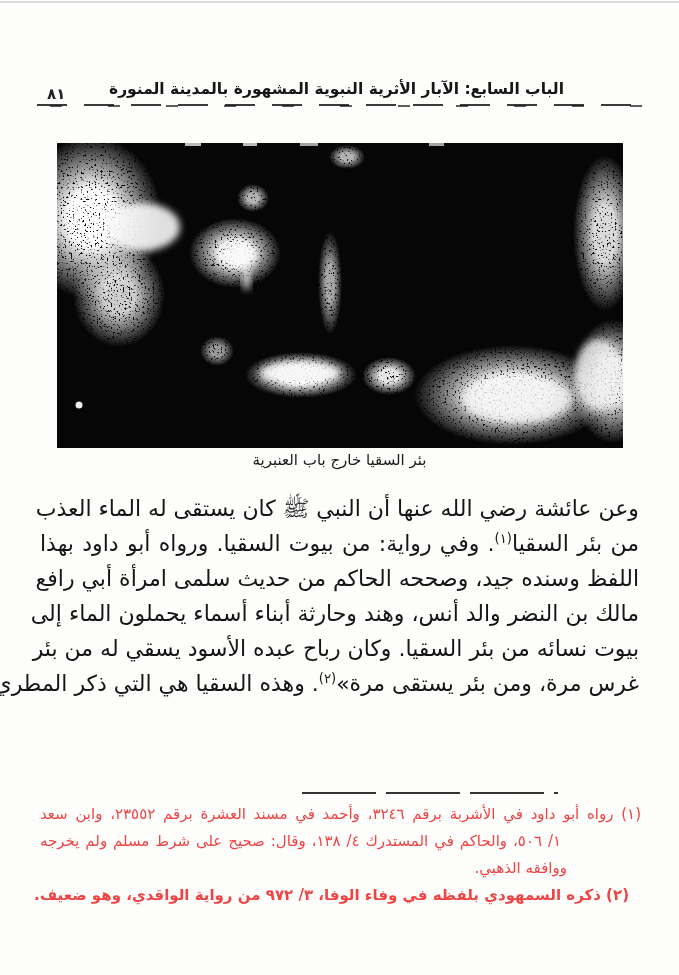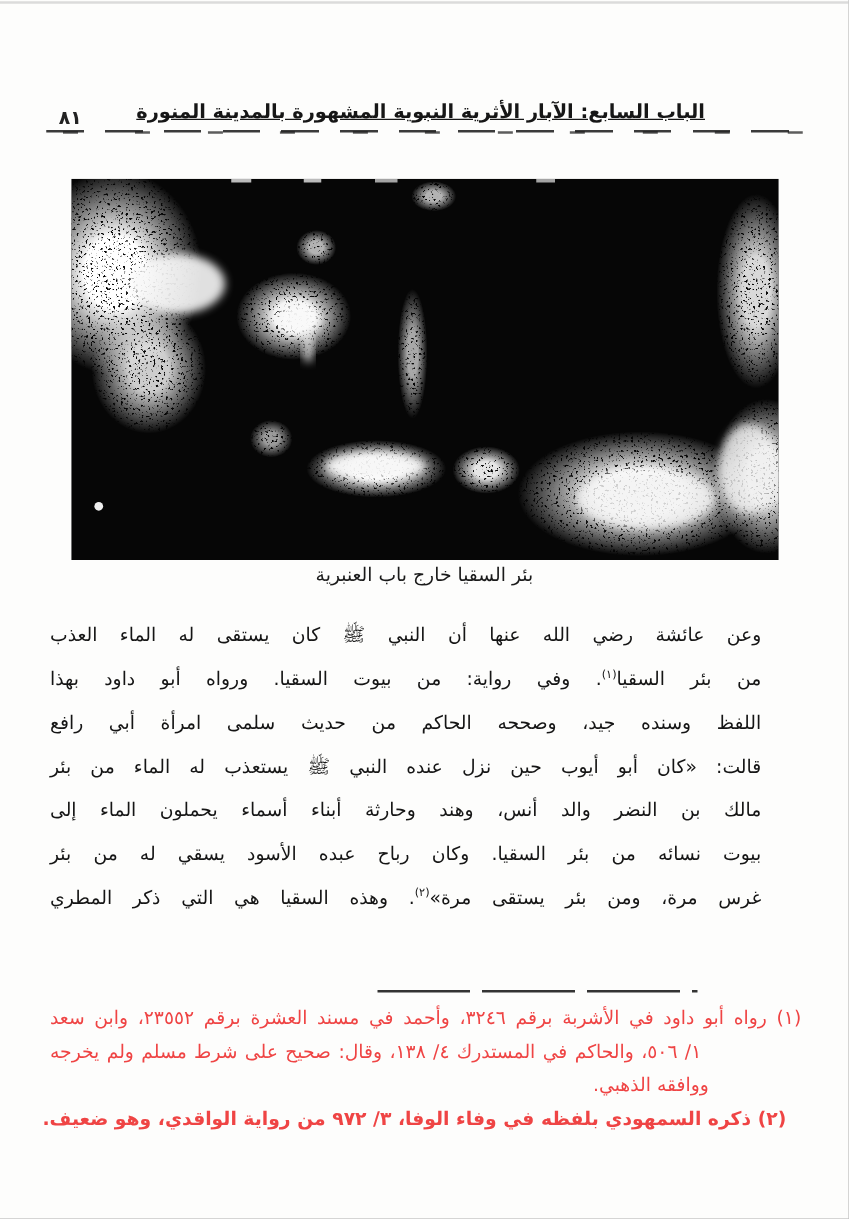--- a/index.html
+++ b/index.html
@@ -10,21 +10,21 @@
     background:#fdfdfc;
     overflow:hidden;
     font-family:"DejaVu Sans",sans-serif;
     color:#1c1c1c;
     direction:rtl;
   }
   .scan-edge{position:absolute;top:1px;left:0;right:0;height:2px;background:#bfbfbf;opacity:.55;}
   .header{position:absolute;top:76px;left:31px;right:37px;height:28px;}
   .header-title{
     text-align:center;font-weight:bold;font-size:15.5px;line-height:26px;
-    letter-spacing:0;color:#161616;text-decoration:underline;
+    letter-spacing:0;color:#161616;
   }
   .page-number{
     position:absolute;left:16px;top:9px;font-size:15px;font-weight:bold;color:#222;
     direction:ltr;
   }
   .header-rule{
     position:absolute;top:104px;left:37px;right:31px;height:3px;
     background-image:
       repeating-linear-gradient(to right,rgba(25,25,25,.85) 0 30px,transparent 30px 47px),
       repeating-linear-gradient(to right,transparent 0 10px,rgba(40,40,40,.75) 10px 22px,transparent 22px 58px);
@@ -32,22 +32,22 @@
     background-position:0 0,3px 1px;
     background-repeat:repeat-x;
   }
   .photo{position:absolute;top:143px;left:57px;width:566px;height:305px;}
   .photo svg{display:block;width:566px;height:305px;}
   .photo-caption{
     position:absolute;top:451px;left:0;right:0;
     text-align:center;font-size:15px;color:#1a1a1a;
   }
   .body-text{
-    position:absolute;top:491px;right:70px;left:40px;
-    font-size:15px;line-height:35px;color:#151515;
+    position:absolute;top:491px;right:40px;left:40px;
+    font-size:22px;line-height:35px;color:#151515;
   }
   .bline{
     text-align:justify;text-align-last:justify;
     white-space:nowrap;
   }
   .bline sup{font-size:0.6em;line-height:0;}
   .fn-separator{
     position:absolute;top:792px;left:302px;width:256px;height:2px;
     background-image:repeating-linear-gradient(to right,rgba(30,30,30,.9) 0 74px,transparent 74px 84px);
   }
@@ -120,21 +120,20 @@
       <circle cx="22" cy="262" r="3.5" fill="#eeeeee"></circle>
     </svg>
   </div>
 
   <div class="photo-caption">بئر السقيا خارج باب العنبرية</div>
 
   <div class="body-text">
     <div class="bline"><span>وعن عائشة رضي الله عنها أن النبي ﷺ كان يستقى له الماء العذب</span><sup></sup><span></span></div>
     <div class="bline"><span>من بئر السقيا</span><sup>(١)</sup><span>. وفي رواية: من بيوت السقيا. ورواه أبو داود بهذا</span></div>
     <div class="bline"><span>اللفظ وسنده جيد، وصححه الحاكم من حديث سلمى امرأة أبي رافع</span><sup></sup><span></span></div>
-    <div class="bline"><span>قالت: «كان أبو أيوب حين نزل عنده النبي ﷺ يستعذب له الماء من بئر</span><sup></sup><span></span></div>
     <div class="bline"><span>مالك بن النضر والد أنس، وهند وحارثة أبناء أسماء يحملون الماء إلى</span><sup></sup><span></span></div>
     <div class="bline"><span>بيوت نسائه من بئر السقيا. وكان رباح عبده الأسود يسقي له من بئر</span><sup></sup><span></span></div>
     <div class="bline"><span>غرس مرة، ومن بئر يستقى مرة»</span><sup>(٢)</sup><span>. وهذه السقيا هي التي ذكر المطري</span></div>
   </div>
 
   <div class="fn-separator"></div>
 
   <div class="footnotes">
     <div class="fn-line fn-just">(١) رواه أبو داود في الأشربة برقم ٣٢٤٦، وأحمد في مسند العشرة برقم ٢٣٥٥٢، وابن سعد</div>
     <div class="fn-line fn-just fn-indent-a">١/ ٥٠٦، والحاكم في المستدرك ٤/ ١٣٨، وقال: صحيح على شرط مسلم ولم يخرجه</div>

